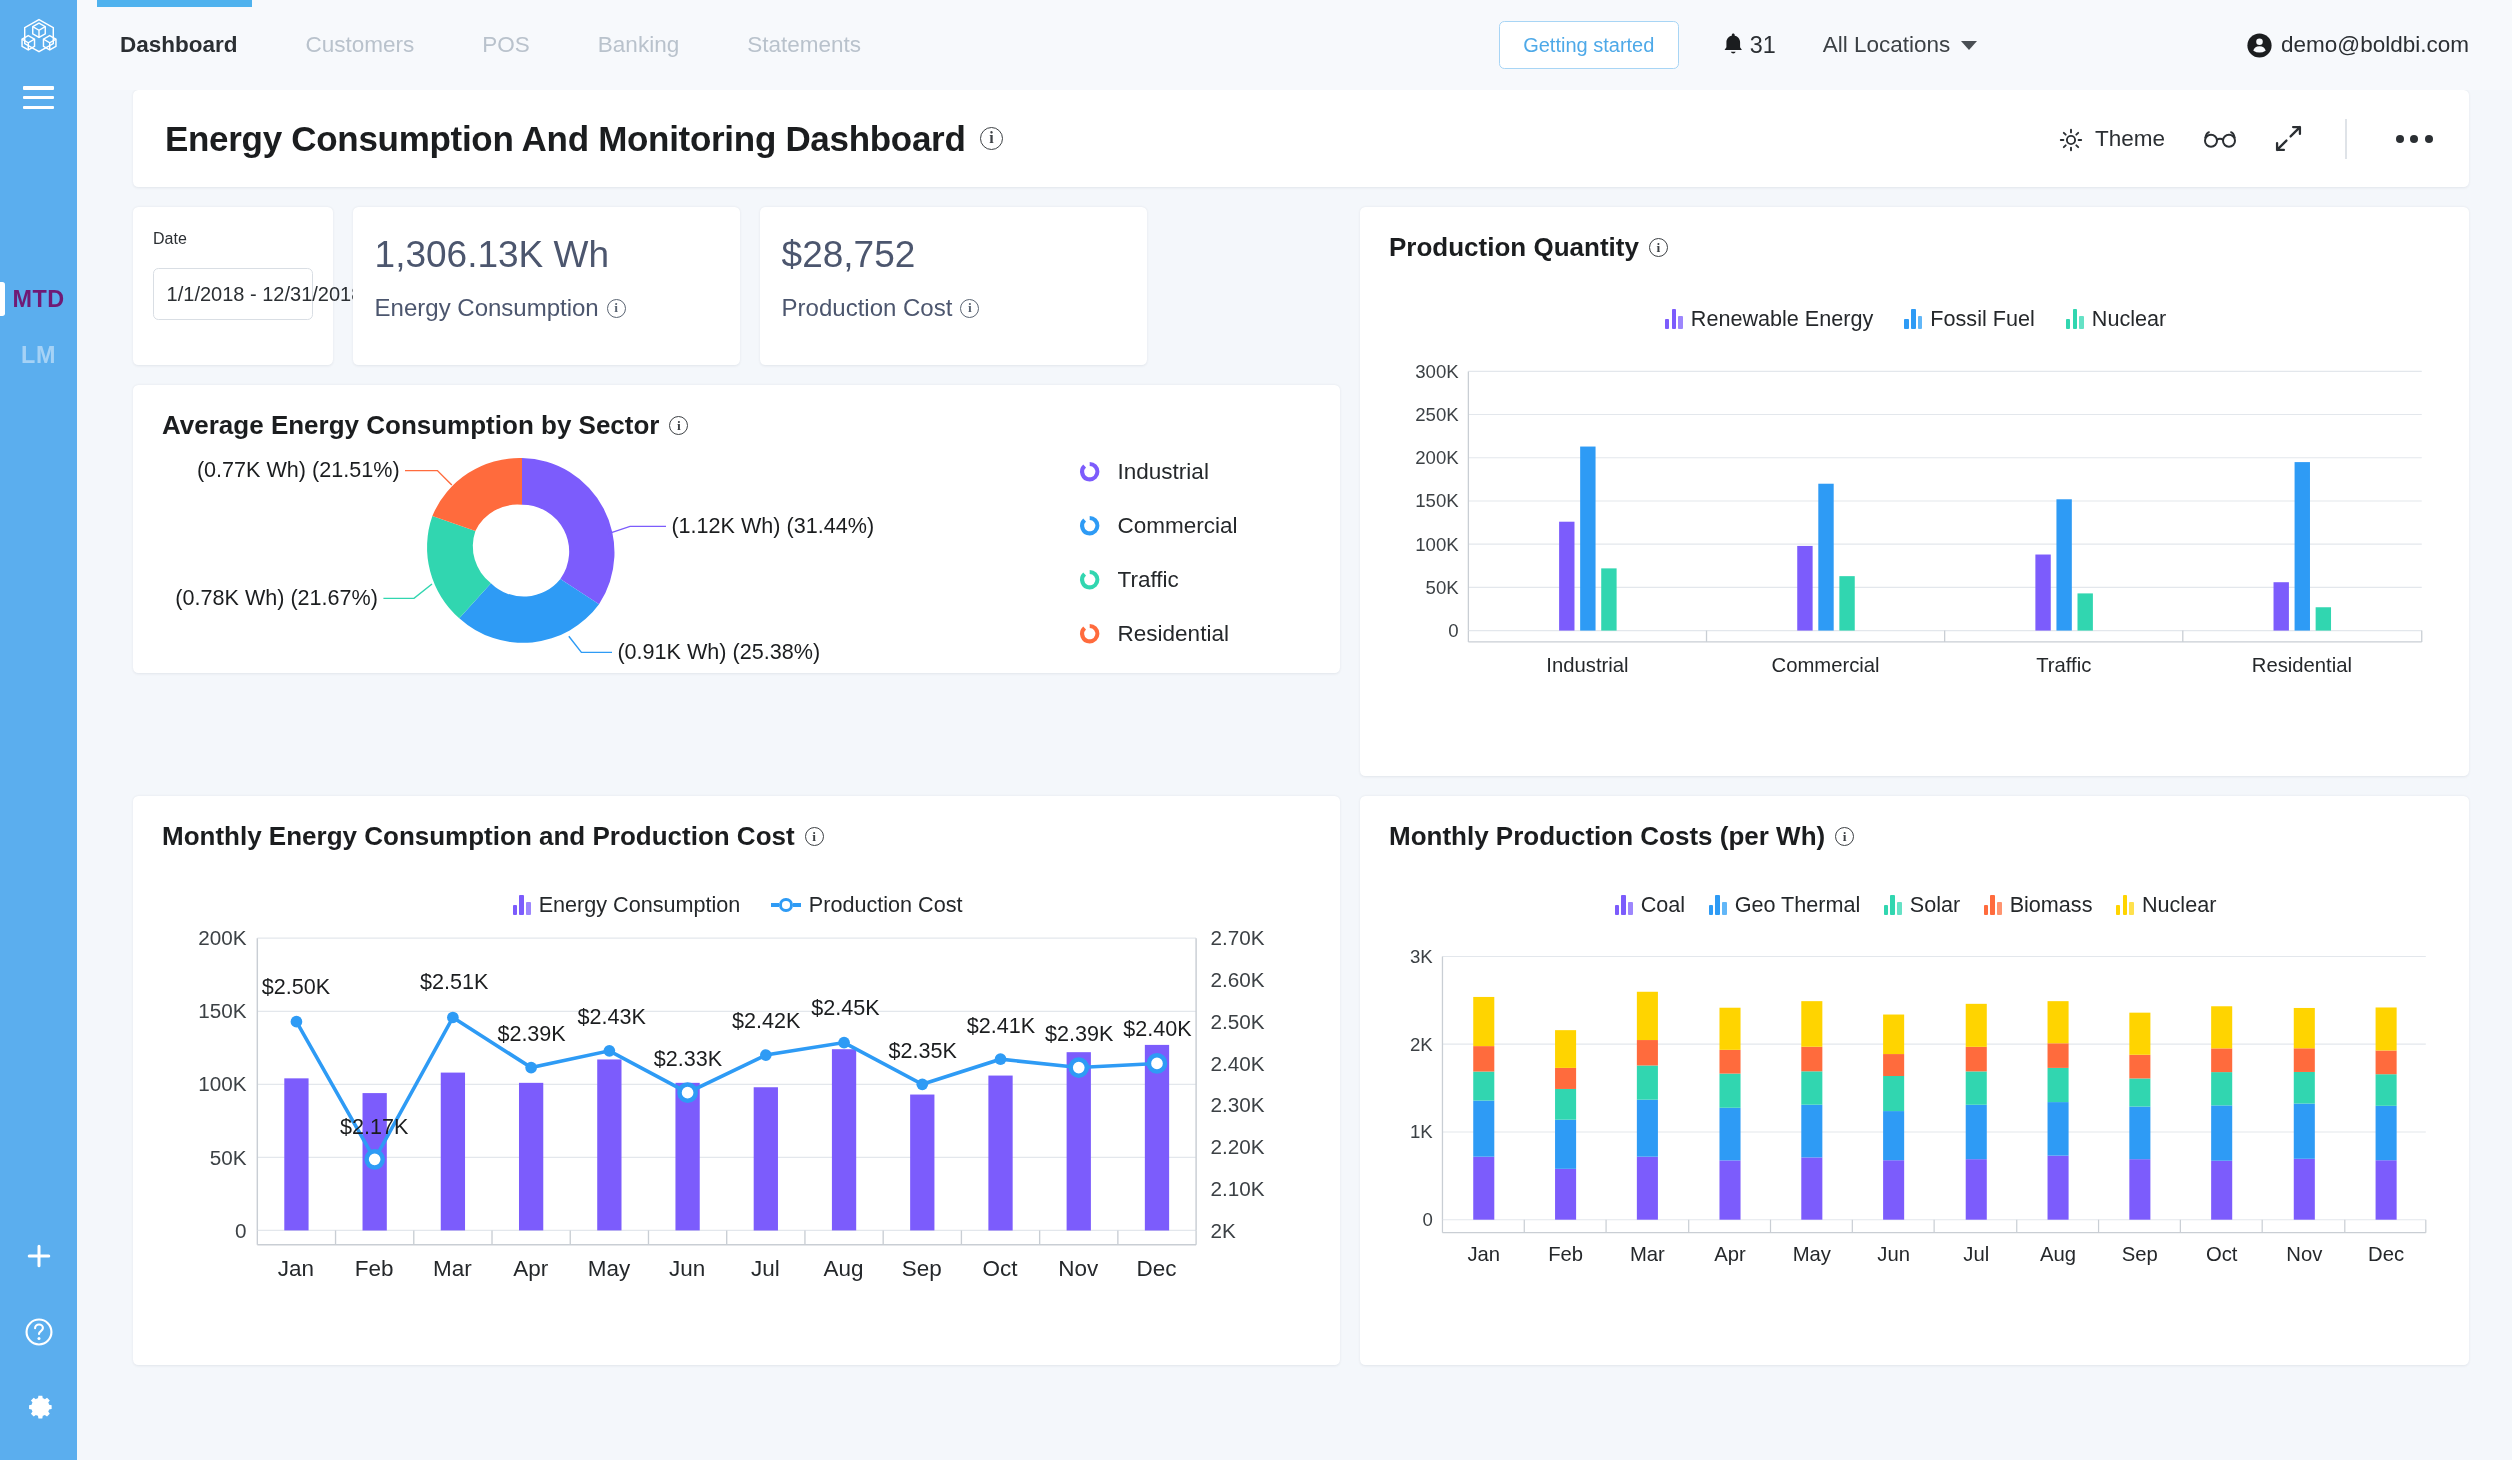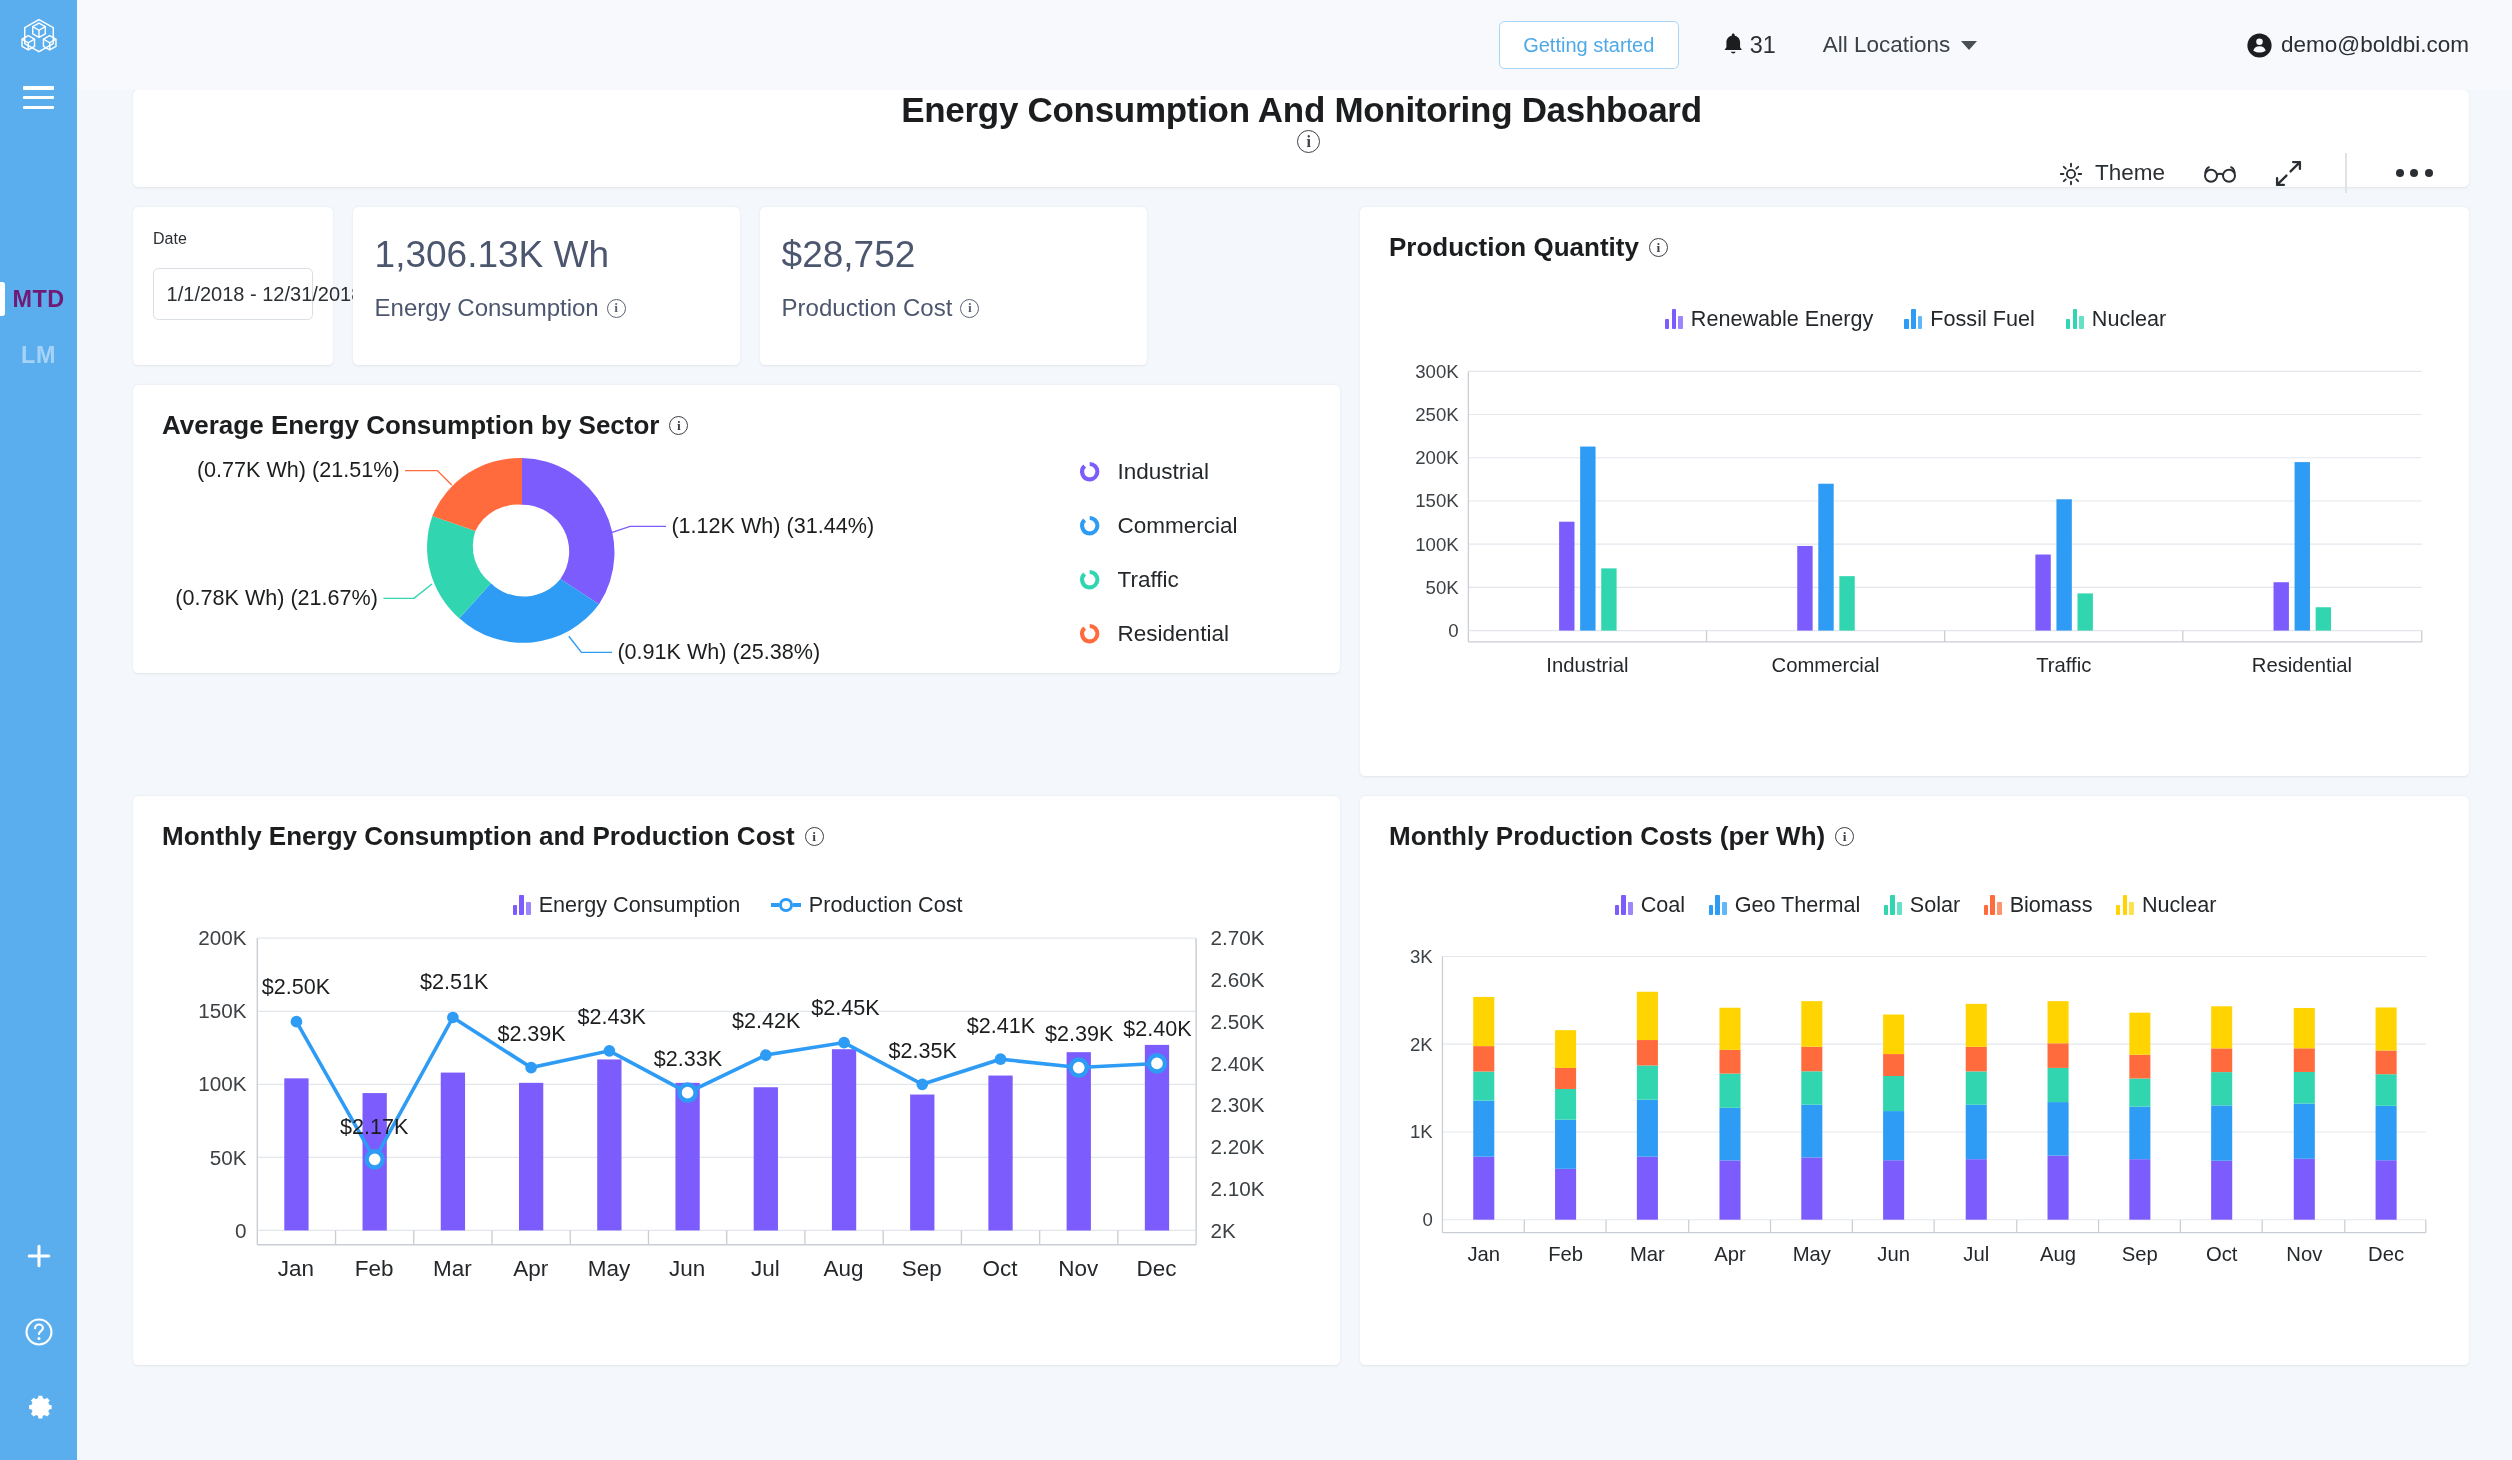--- a/index.html
+++ b/index.html
@@ -74,21 +74,20 @@
     border-right: 8px solid transparent; border-top: 9px solid #4a4f54; }
   .user { margin-left: 270px; margin-right: 43px; display: flex; align-items: center;
     gap: 9px; font-size: 22.5px; color: #2B2F33; cursor: pointer; white-space: nowrap; }
 
   
   .content { flex: 1; padding: 0 43px 0 56px; overflow: hidden; }
   .titlebar {
     background: #fff; border-radius: 5.4px; height: 97px;
     display: flex; align-items: center; padding: 0 31px 0 32px;
     box-shadow: 0 0.9px 2.7px rgba(16,30,54,.08);
-    flex-direction: column;
   }
   .dash-title { font-size: 35px; font-weight: bold; color: #1B1D1F;
     letter-spacing: -0.3px; white-space: nowrap; }
   .tb-right { margin-left: auto; display: flex; align-items: center; gap: 38px; }
   .tb-btn { display: flex; align-items: flex-end; gap: 11.7px; cursor: pointer;
     font-size: 22.5px; color: #2B2F33; }
   .tb-sep { width: 1.8px; height: 40px; background: #DFE3E8; margin: 0 5.4px; }
   .dots { display: flex; gap: 6.3px; cursor: pointer; padding: 5.4px; }
   .dots i { width: 8px; height: 8px; border-radius: 50%; background: #2B2F33; display: block; }
 
@@ -203,20 +202,37 @@
         <path d="M18 11.6a6.4 6.4 0 100 12.8 6.4 6.4 0 000-12.8zm0 9.6a3.2 3.2 0 110-6.4 3.2 3.2 0 010 6.4z"></path>
         <path d="M31.4 20.6l-2.7-.5a10.9 10.9 0 00-.9-2.2l1.6-2.3-2.9-2.9-2.3 1.6c-.7-.4-1.4-.7-2.2-.9l-.5-2.7h-4.1l-.5 2.7c-.8.2-1.5.5-2.2.9l-2.3-1.6-2.9 2.9 1.6 2.3c-.4.7-.7 1.4-.9 2.2l-2.7.5v4.1l2.7.5c.2.8.5 1.5.9 2.2l-1.6 2.3 2.9 2.9 2.3-1.6c.7.4 1.4.7 2.2.9l.5 2.7h4.1l.5-2.7c.8-.2 1.5-.5 2.2-.9l2.3 1.6 2.9-2.9-1.6-2.3c.4-.7.7-1.4.9-2.2l2.7-.5z" transform="translate(0,-5.6)"></path>
       </svg>
     </div>
   </div>
 </div>
 
 <div class="main">
 
   <div class="topnav">
+    <div class="nav-tabs">
+      <div class="nav-tab active">
+        <span>Dashboard</span>
+      </div>
+      <div class="nav-tab">
+        <span>Customers</span>
+      </div>
+      <div class="nav-tab">
+        <span>POS</span>
+      </div>
+      <div class="nav-tab">
+        <span>Banking</span>
+      </div>
+      <div class="nav-tab">
+        <span>Statements</span>
+      </div>
+    </div>
 
     <div class="nav-right">
       <div class="getting-started">
         <span>Getting started</span>
       </div>
 
       <div class="bell-wrap">
         <svg viewBox="0 0 24 26" width="22.5" height="24" fill="#1B1D1F">
           <path d="M12 0.6c-.9 0-1.6.7-1.6 1.6v.9C6.9 3.8 4.6 6.6 4.6 10v5.4l-2 3.1h18.8l-2-3.1V10c0-3.4-2.3-6.2-5.8-6.9v-.9c0-.9-.7-1.6-1.6-1.6z"></path>
           <path d="M9.4 20.2a2.7 2.7 0 005.2 0z"></path>

